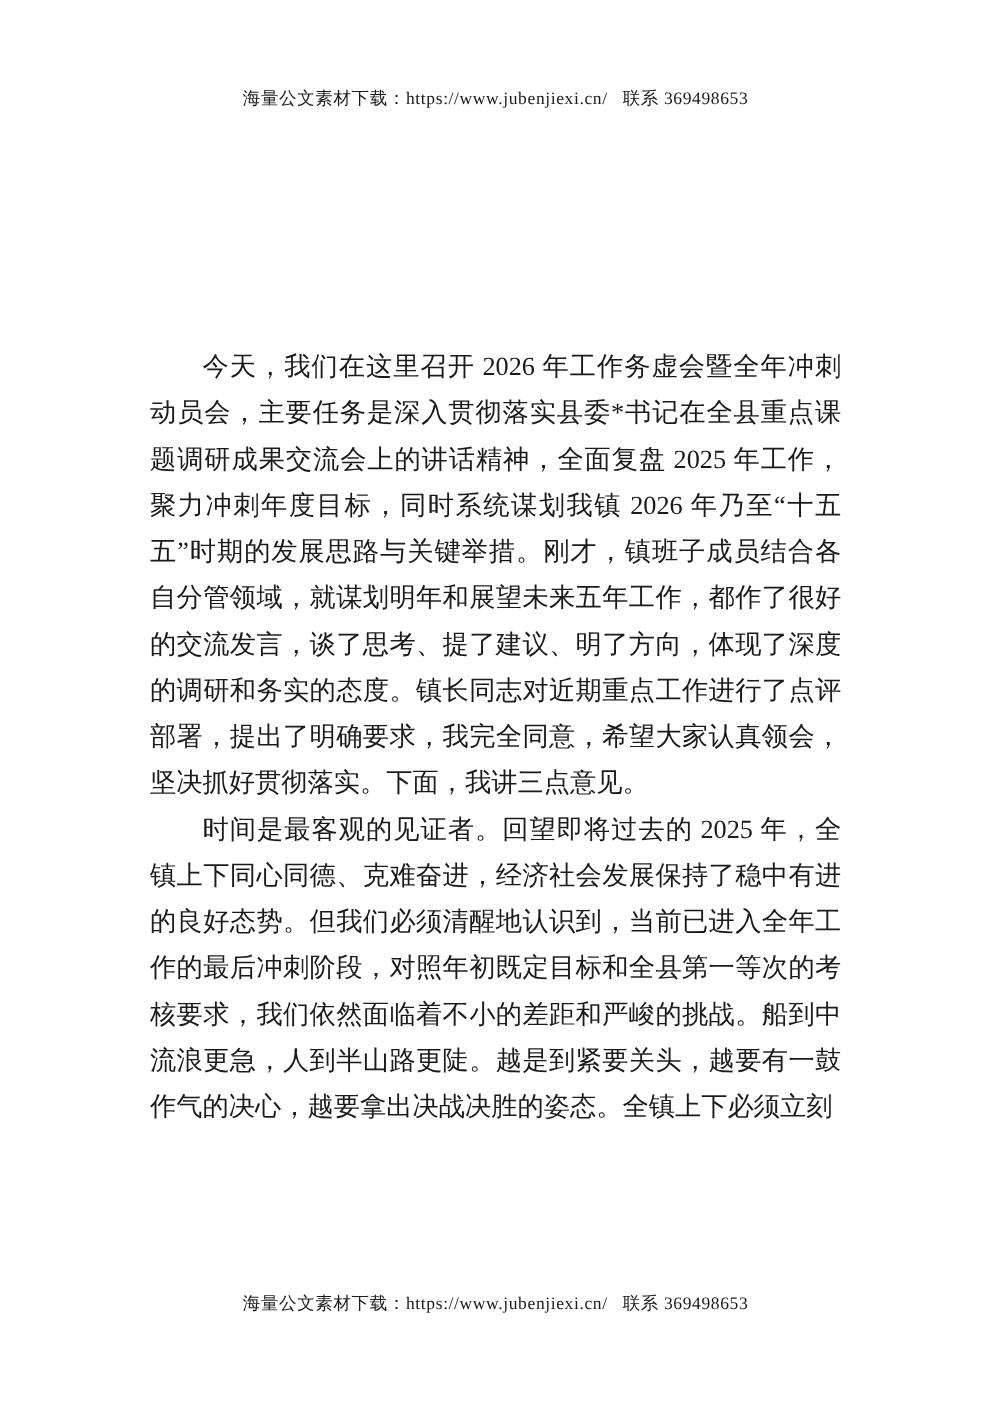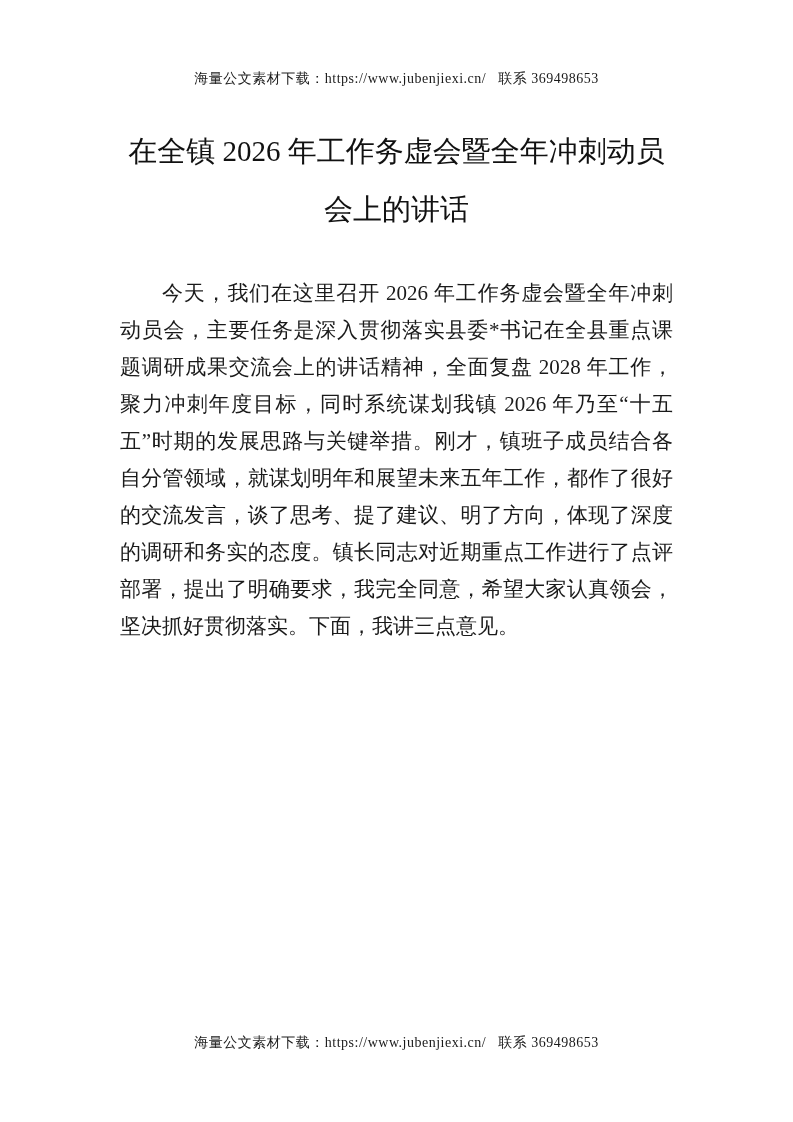--- a/index.html
+++ b/index.html
@@ -60,21 +60,21 @@
     color: #0d0d0d;
   }
 </style>
 </head>
 <body>
 
 <div class="page">
 
   <div class="pg-note header">海量公文素材下载：https://www.jubenjiexi.cn/   联系 369498653</div>
 
-  <h1 class="doc-title">在全镇 2026 年工作务虚会暨全年冲刺动员会上的讲话</h1>
 
   <div class="doc-body">
-    <p class="para indent">今天，我们在这里召开 2026 年工作务虚会暨全年冲刺动员会，主要任务是深入贯彻落实县委*书记在全县重点课题调研成果交流会上的讲话精神，全面复盘 2028 年工作，聚力冲刺年度目标，同时系统谋划我镇 2026 年乃至“十五五”时期的发展思路与关键举措。刚才，镇班子成员结合各自分管领域，就谋划明年和展望未来五年工作，都作了很好的交流发言，谈了思考、提了建议、明了方向，体现了深度的调研和务实的态度。镇长同志对近期重点工作进行了点评部署，提出了明确要求，我完全同意，希望大家认真领会，坚决抓好贯彻落实。下面，我讲三点意见。</p>
+    <p class="para indent">今天，我们在这里召开 2026 年工作务虚会暨全年冲刺动员会，主要任务是深入贯彻落实县委*书记在全县重点课题调研成果交流会上的讲话精神，全面复盘 2025 年工作，聚力冲刺年度目标，同时系统谋划我镇 2026 年乃至“十五五”时期的发展思路与关键举措。刚才，镇班子成员结合各自分管领域，就谋划明年和展望未来五年工作，都作了很好的交流发言，谈了思考、提了建议、明了方向，体现了深度的调研和务实的态度。镇长同志对近期重点工作进行了点评部署，提出了明确要求，我完全同意，希望大家认真领会，坚决抓好贯彻落实。下面，我讲三点意见。</p>
+    <p class="para indent">时间是最客观的见证者。回望即将过去的 2025 年，全镇上下同心同德、克难奋进，经济社会发展保持了稳中有进的良好态势。但我们必须清醒地认识到，当前已进入全年工作的最后冲刺阶段，对照年初既定目标和全县第一等次的考核要求，我们依然面临着不小的差距和严峻的挑战。船到中流浪更急，人到半山路更陡。越是到紧要关头，越要有一鼓作气的决心，越要拿出决战决胜的姿态。全镇上下必须立刻</p>
   </div>
 
   <div class="pg-note footer">海量公文素材下载：https://www.jubenjiexi.cn/   联系 369498653</div>
 
 </div>
 
 </body></html>

